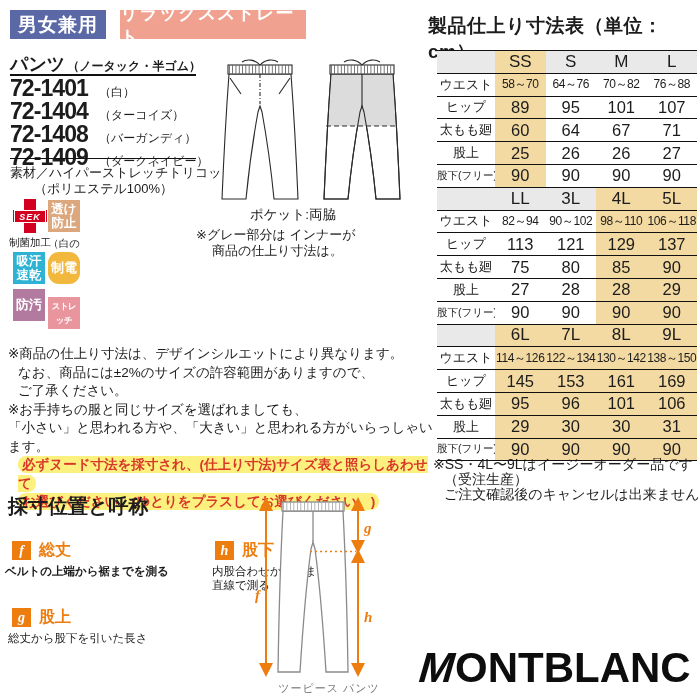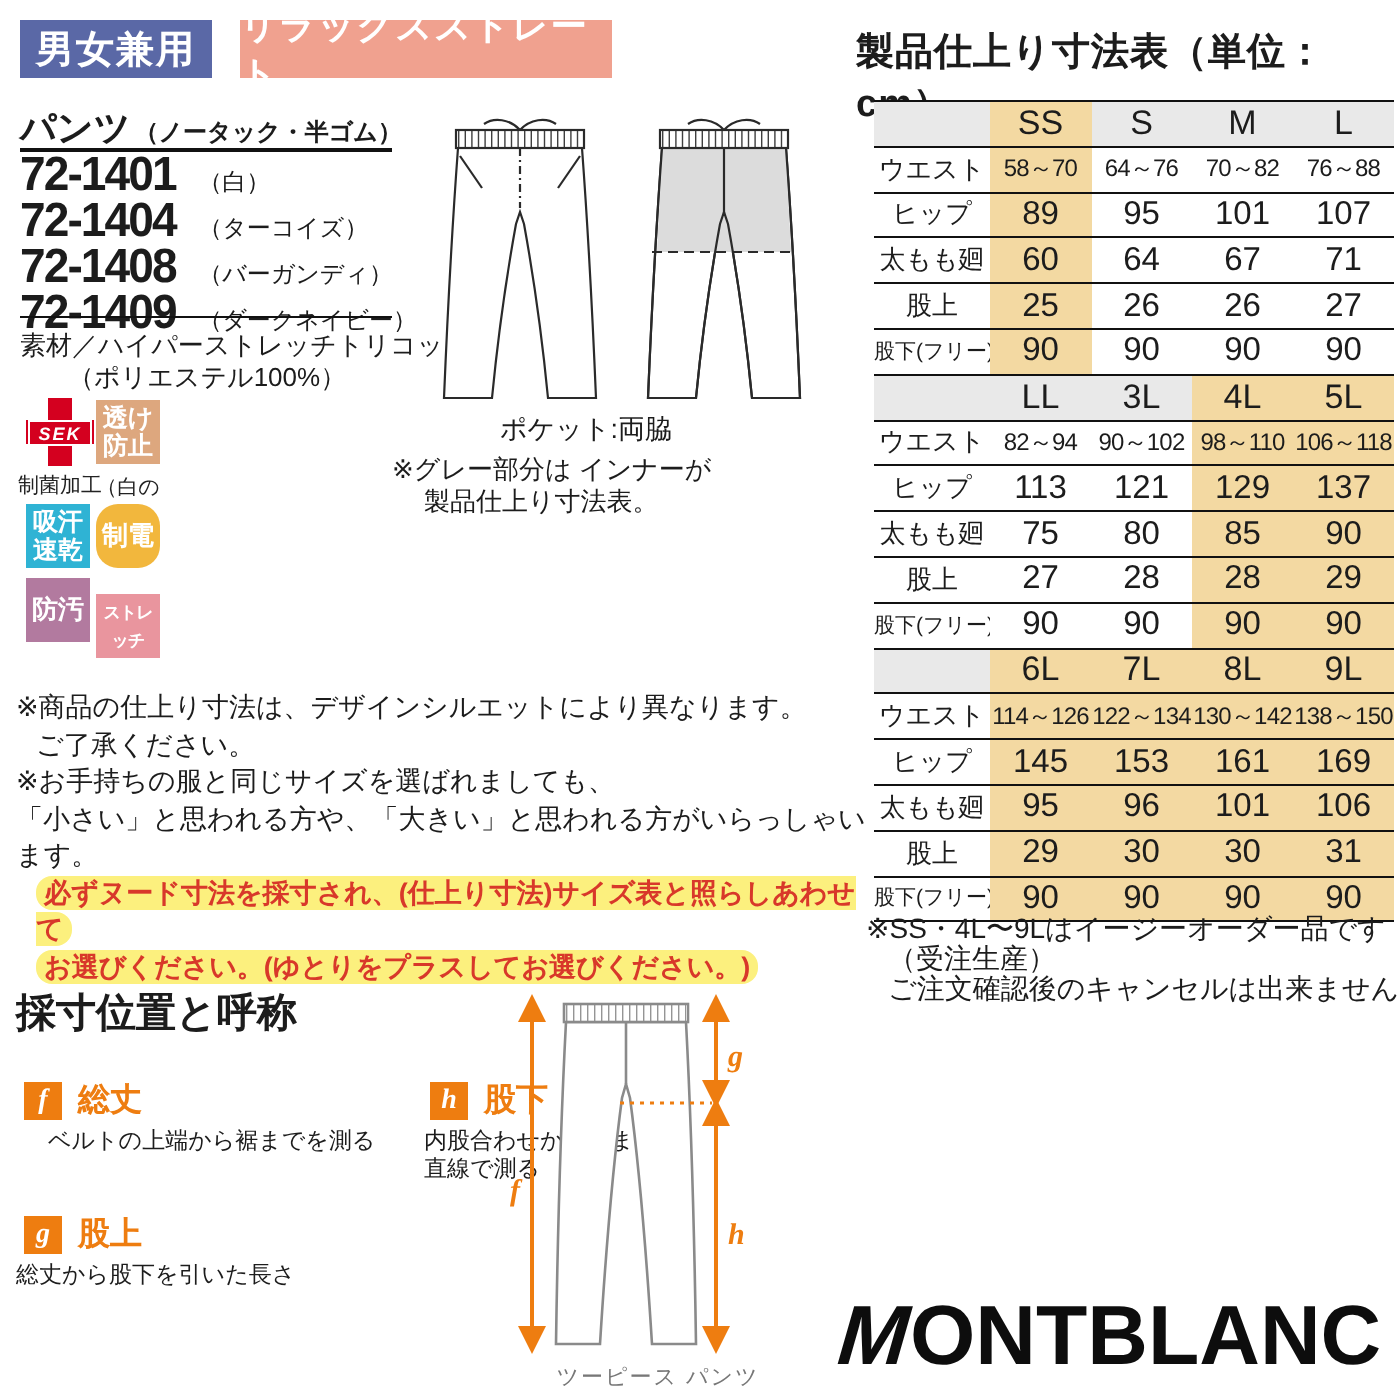--- a/index.html
+++ b/index.html
@@ -70,21 +70,21 @@
   .hl{color:var(--note-red);background:var(--note-yellow);padding:1px 4px;border-radius:8px;font-weight:bold;}
 
   
   .meas-title{left:8px;top:493px;font-size:20px;font-weight:bold;}
   .mi{display:flex;align-items:center;gap:8px;}
   .mi .key{width:19px;height:19px;background:var(--orange-accent);color:#fff;
            font-family:"Liberation Serif","DejaVu Serif",serif;font-style:italic;font-weight:bold;font-size:14px;
            display:flex;align-items:center;justify-content:center;}
   .mi .nm{color:var(--orange-accent);font-size:16px;font-weight:bold;}
   .mdesc{font-size:11.5px;line-height:14px;white-space:pre-line;}
-  .mi.f{left:12px;top:540px;} .mdesc.f{left:24px;top:564px;}
+  .mi.f{left:12px;top:540px;} .mdesc.f{left:5px;top:564px;font-weight:bold;}
   .mi.h{left:215px;top:540px;} .mdesc.h{left:212px;top:564px;}
   .mi.g{left:12px;top:607px;} .mdesc.g{left:8px;top:631px;}
   .diag{left:252px;top:494px;}
   .diag-cap{left:272px;top:681px;width:114px;text-align:center;font-size:11px;color:#777;letter-spacing:1px;}
 
   
   .logo{left:420px;top:646px;width:275px;font-size:42px;font-weight:bold;color:#0d0d0d;
         letter-spacing:0px;line-height:44px;white-space:nowrap;}
   .logo-m{display:inline-block;transform:skewX(-16deg);}
 </style>
@@ -148,21 +148,21 @@
       <line x1="13" y1="70" x2="85" y2="70" stroke-dasharray="5 3"></line>
       <rect x="17" y="9" width="64" height="9" fill="#fff"></rect>
       <line x1="18" y1="13.5" x2="80" y2="13.5" stroke-width="8" stroke-dasharray="0.7 2.6" opacity="0.9"></line>
       <path d="M49,9 C44,3.5 36,2.5 31,6"></path>
       <path d="M49,9 C54,3.5 62,2.5 67,6"></path>
     </g>
   </svg>
   <div class="abs pocket-note">ポケット:両脇</div>
   <div class="abs gray-note">
     <div>※グレー部分は インナーが</div>
-    <div class="gn2">製品仕上り寸法表。</div>
+    <div class="gn2">商品の仕上り寸法は。</div>
   </div>
 
   <div class="abs tbl-title">製品仕上り寸法表（単位：cm）</div>
   <table class="sizes">
     <tbody>
         <tr>
           <td class="lbl hdr"></td>
           <td class="shdr tan">SS</td>
           <td class="shdr gray">S</td>
           <td class="shdr gray">M</td>
@@ -290,20 +290,21 @@
       </tbody>
   </table>
   <div class="abs size-note">
     <div>※SS・4L〜9Lはイージーオーダー品です</div>
     <div class="ind">（受注生産）</div>
     <div class="ind">ご注文確認後のキャンセルは出来ません</div>
   </div>
 
   <div class="abs fit-notes">
     <div>※商品の仕上り寸法は、デザインシルエットにより異なります。</div>
+    <div class="ind">なお、商品には±2%のサイズの許容範囲がありますので、</div>
     <div class="ind">ご了承ください。</div>
     <div>※お手持ちの服と同じサイズを選ばれましても、</div>
     <div>「小さい」と思われる方や、「大きい」と思われる方がいらっしゃいます。</div>
     <div class="ind"><span class="hl">必ずヌード寸法を採寸され、(仕上り寸法)サイズ表と照らしあわせて</span></div>
     <div class="ind"><span class="hl">お選びください。(ゆとりをプラスしてお選びください。)</span></div>
   </div>
 
   <div class="abs meas-title">採寸位置と呼称</div>
   <div class="abs mi f">
     <span class="key">f</span>

